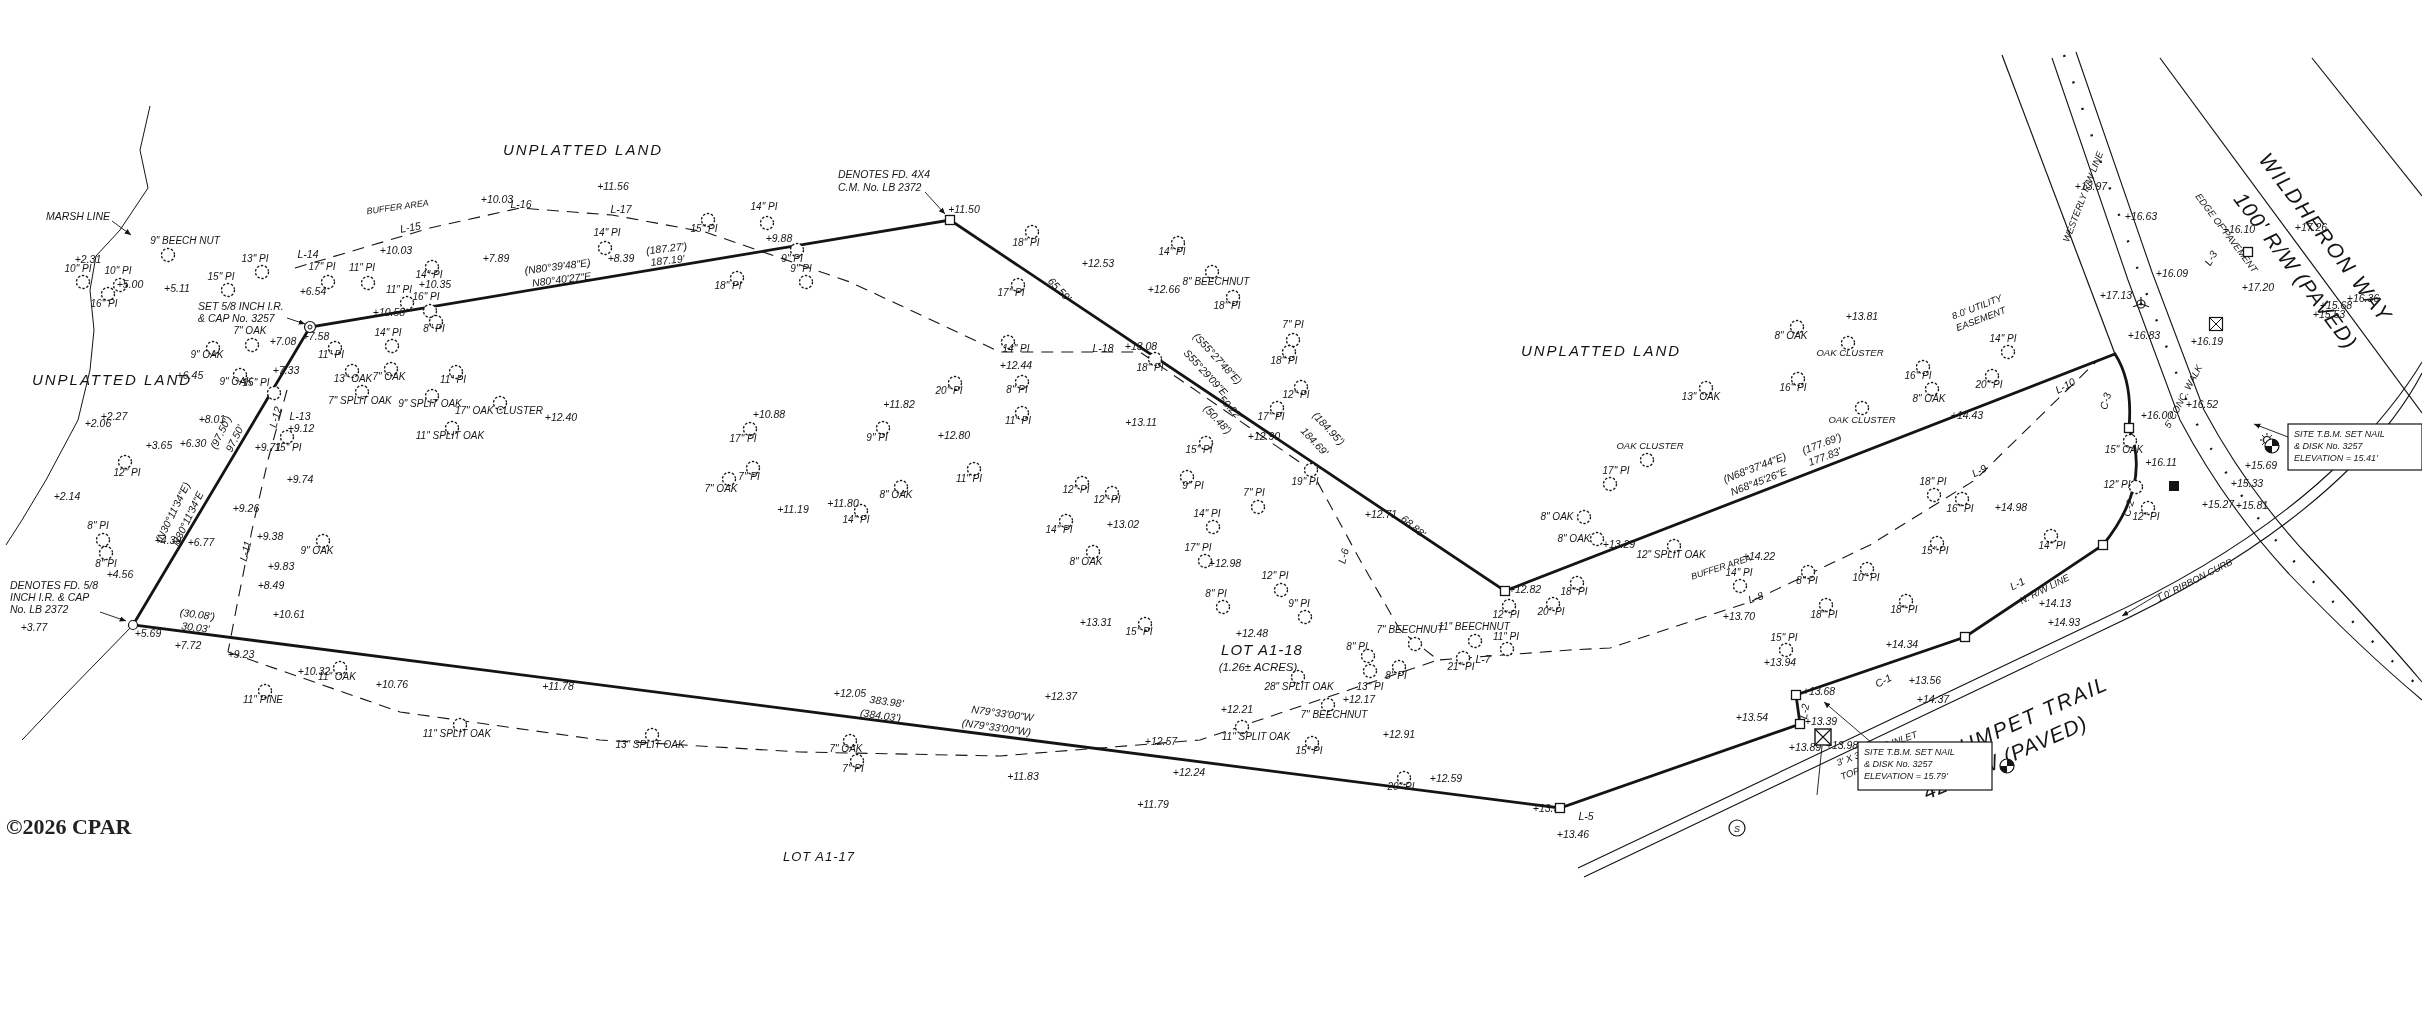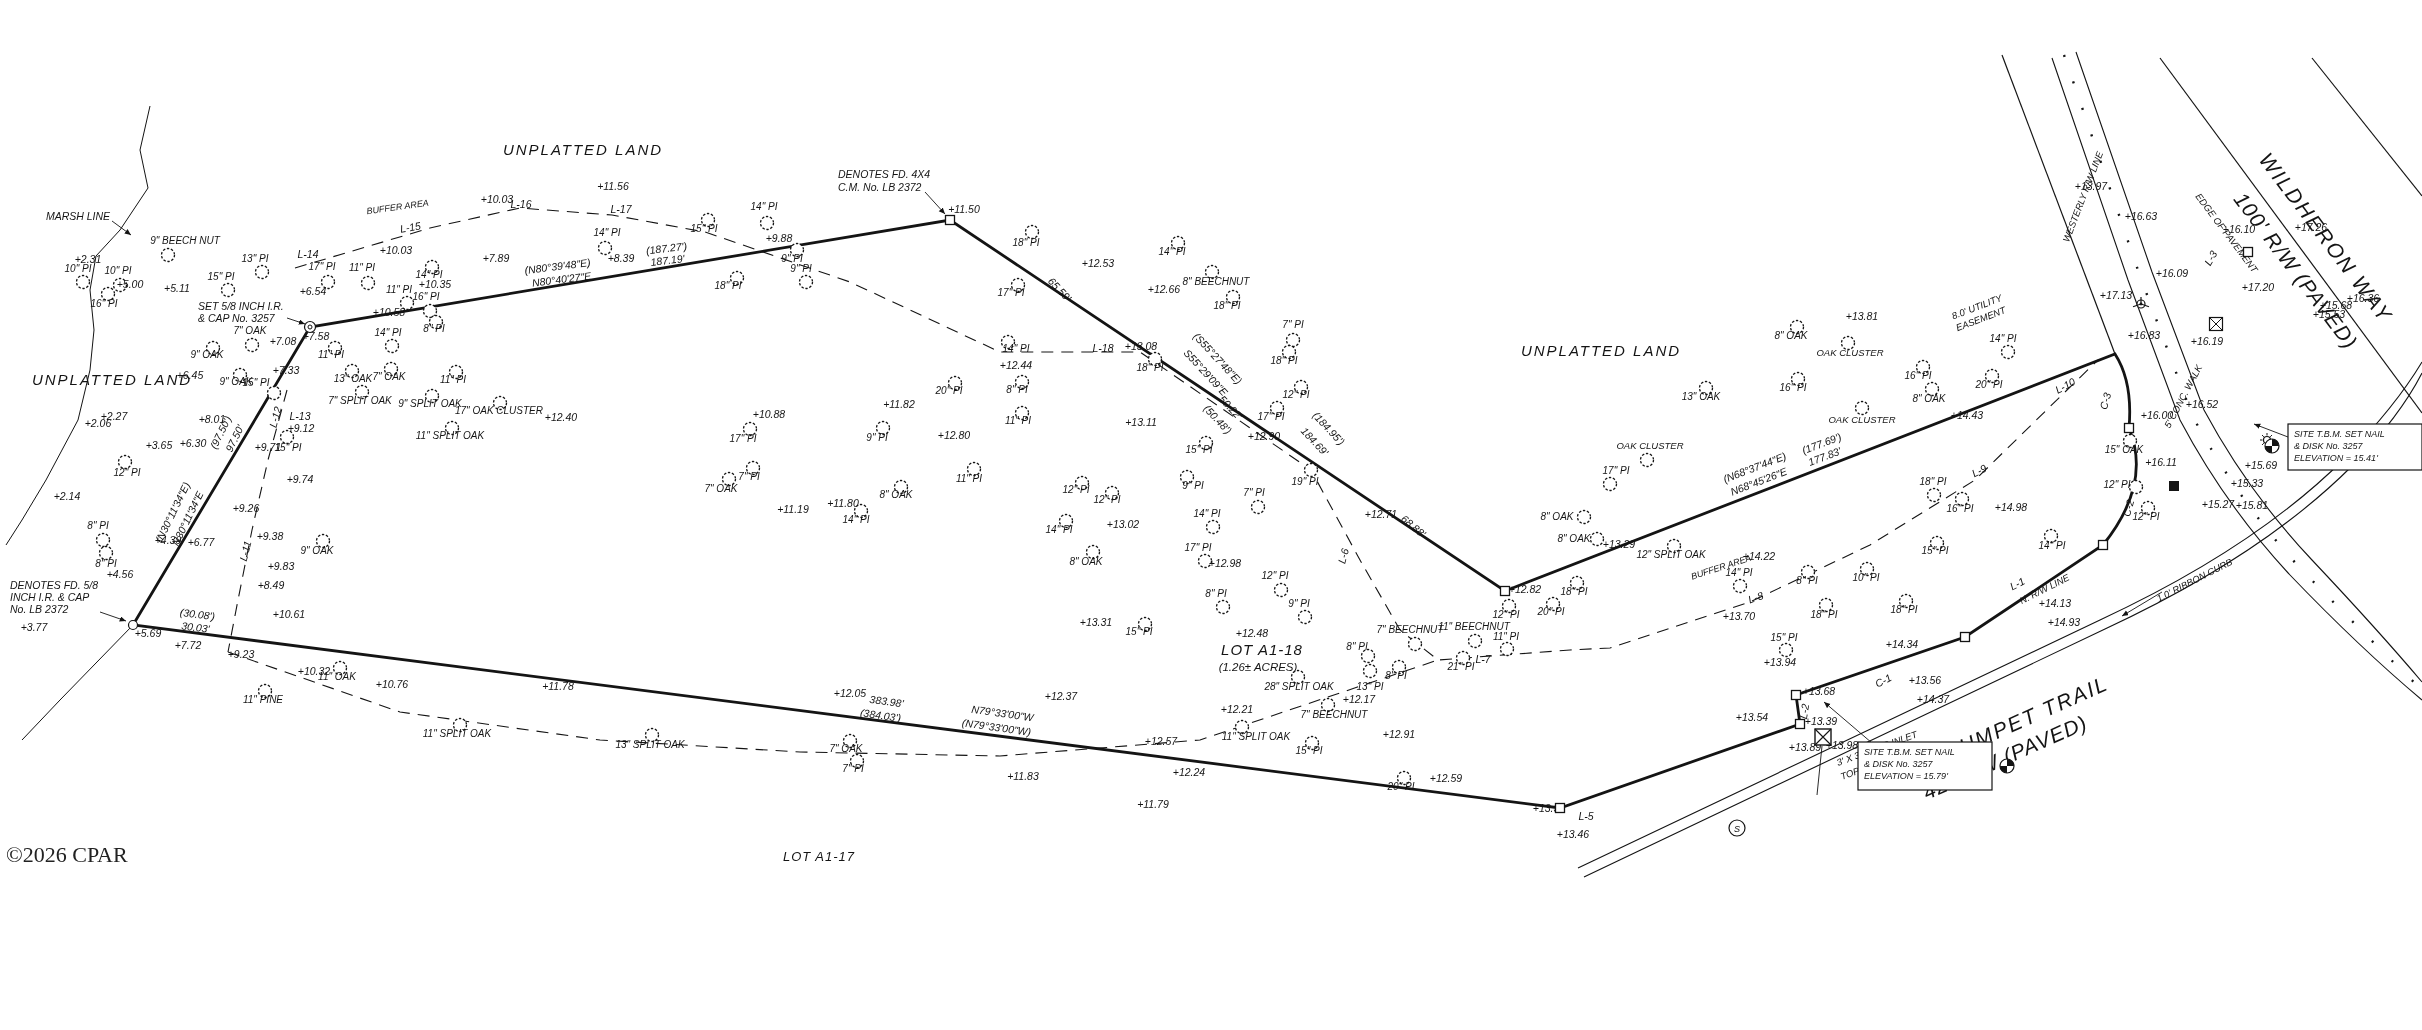--- a/index.html
+++ b/index.html
@@ -1,20 +1,20 @@
 <!DOCTYPE html>
 <html><head>
 <meta charset="utf-8">
 <style>
   html,body{margin:0;padding:0;background:#fff;width:2422px;height:1030px;overflow:hidden;}
   #sheet{position:relative;width:2422px;height:1030px;background:#fff;}
   #plat{position:absolute;left:0;top:0;}
   #plat text{font-family:"Liberation Sans",sans-serif;font-style:italic;fill:#141414;}
-  #watermark{position:absolute;left:6px;top:842px;font-family:"Liberation Serif",serif;
-    font-weight:normal;font-size:22px;color:#222;}
+  #watermark{position:absolute;left:6px;top:814px;font-family:"Liberation Serif",serif;
+    font-weight:bold;font-size:22px;color:#222;}
 </style>
 </head>
 <body>
 
 <div id="sheet">
   <svg id="plat" width="2422" height="1030" viewBox="0 0 2422 1030" xmlns="http://www.w3.org/2000/svg">
     <defs>
       <marker id="arr" markerWidth="9" markerHeight="8" refX="7" refY="3" orient="auto">
         <path d="M0,0 L7,3 L0,6 z" fill="#141414"></path>
       </marker>

